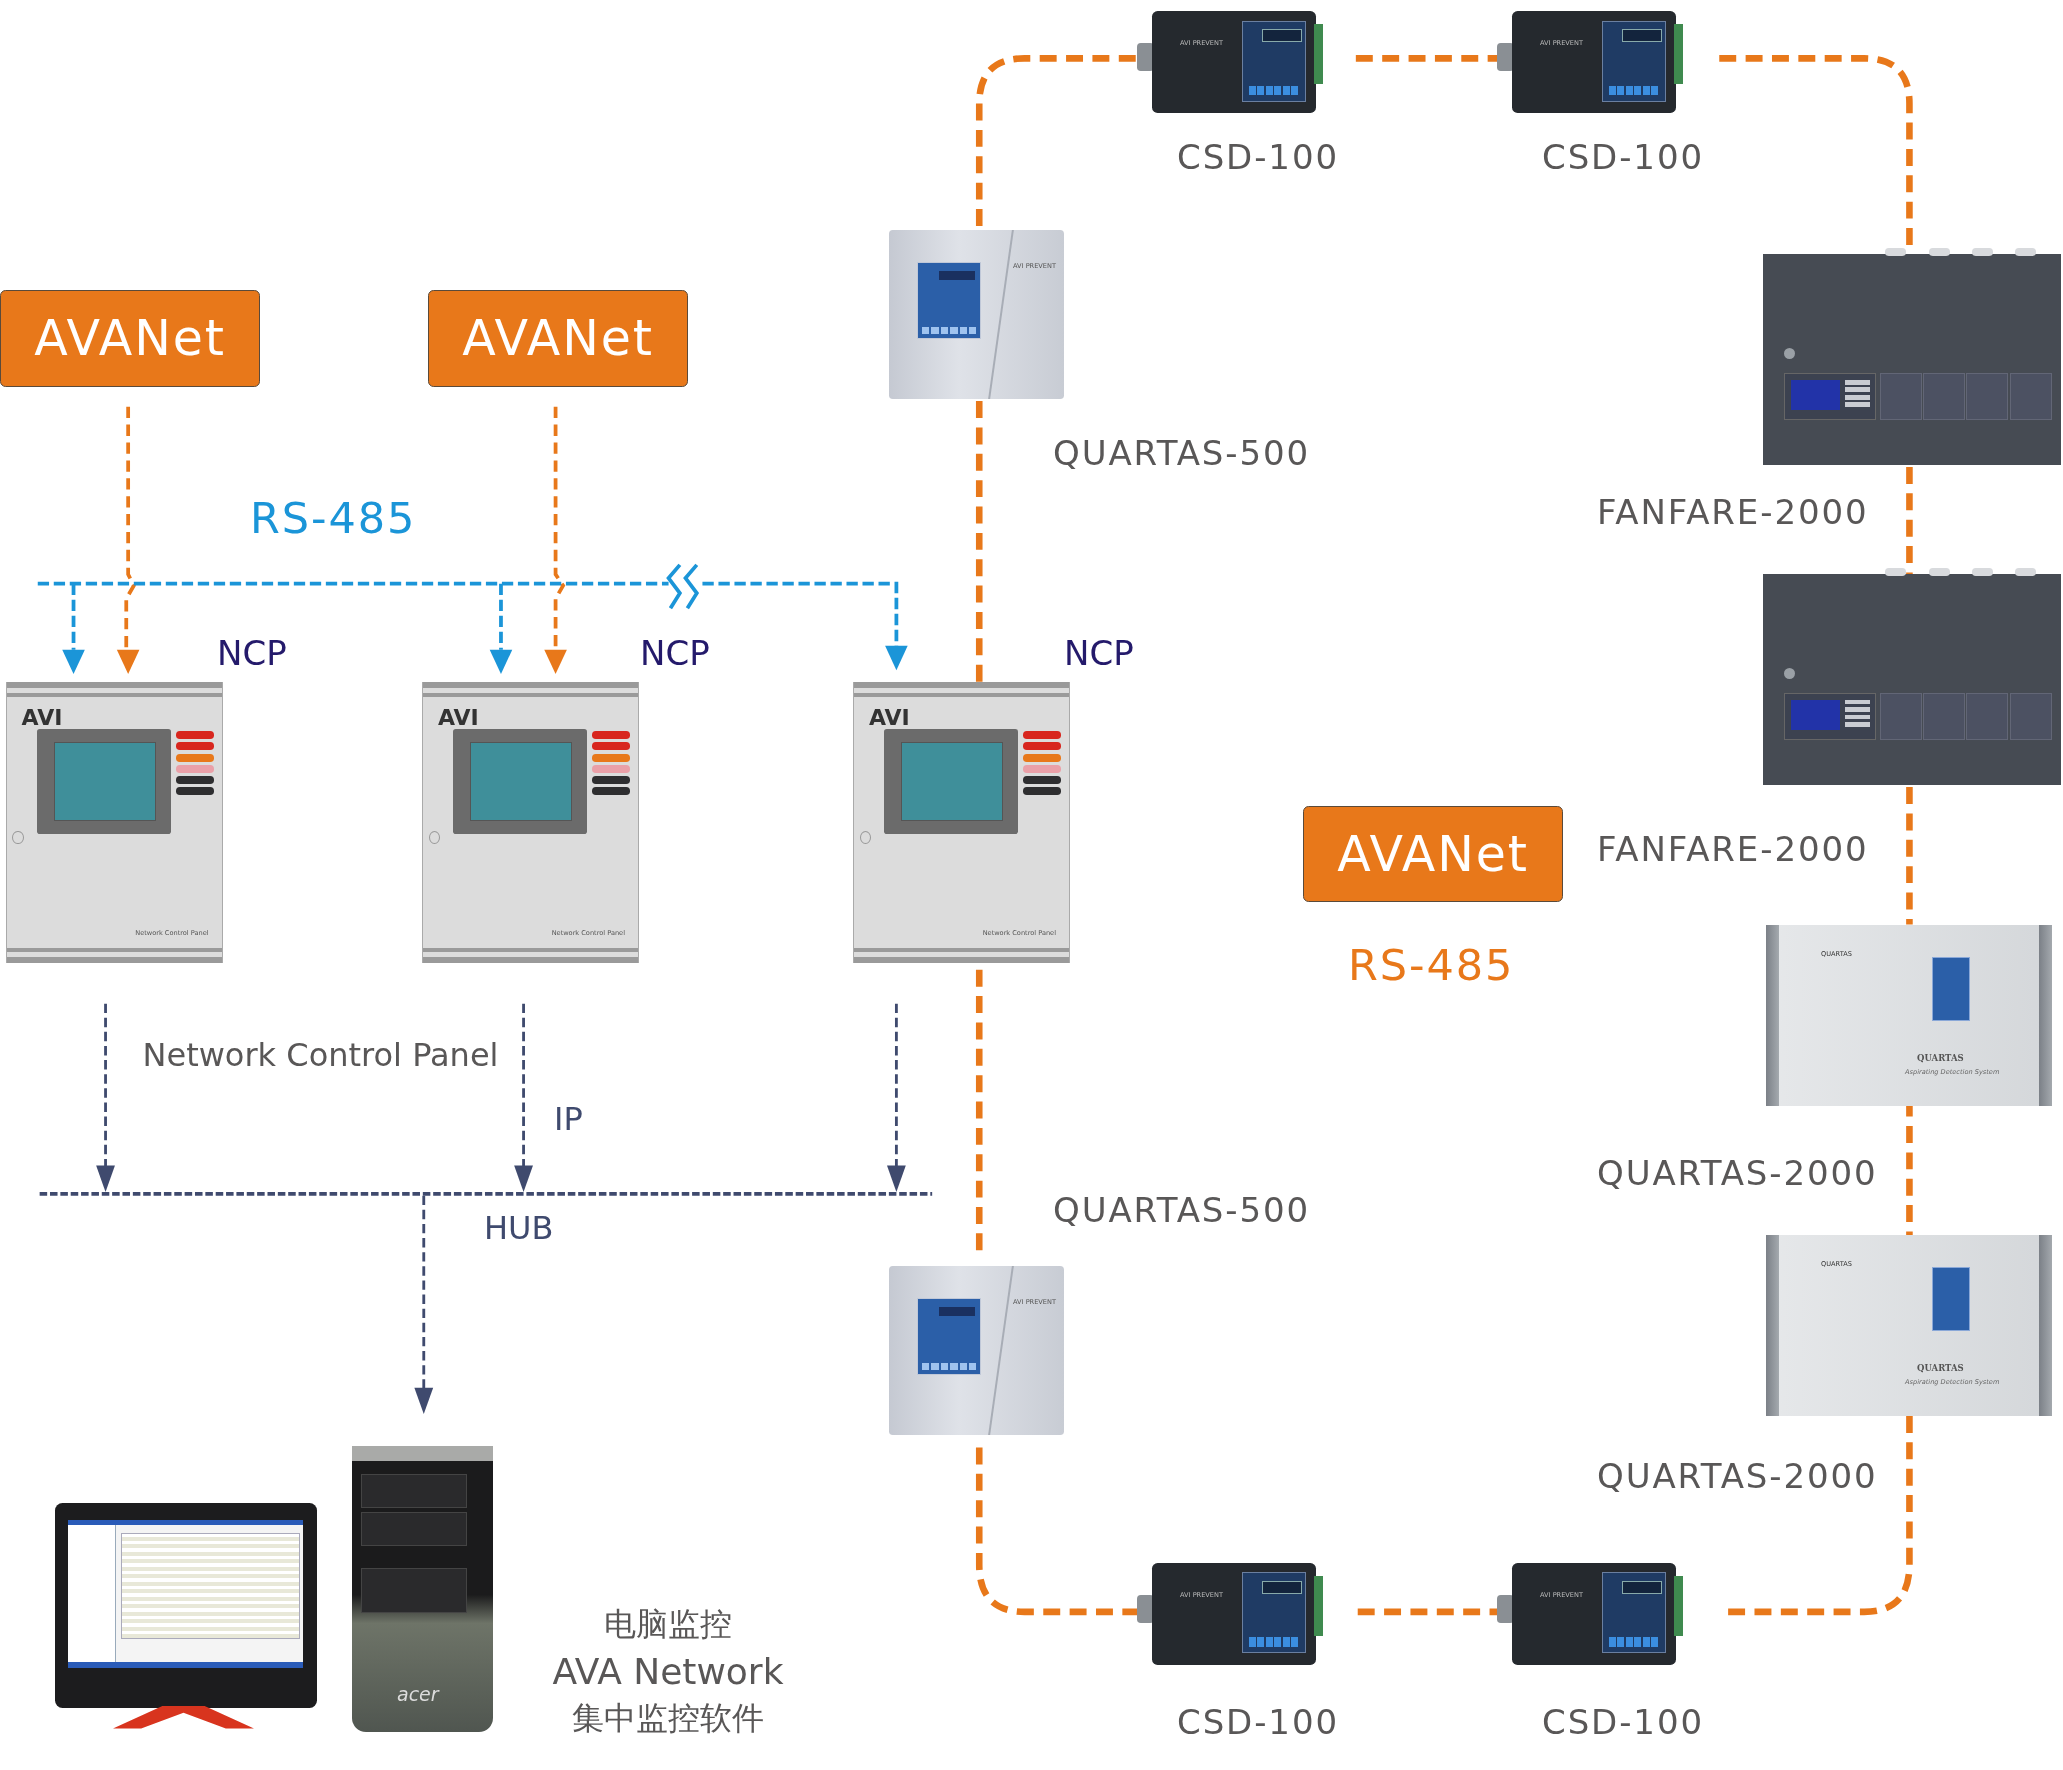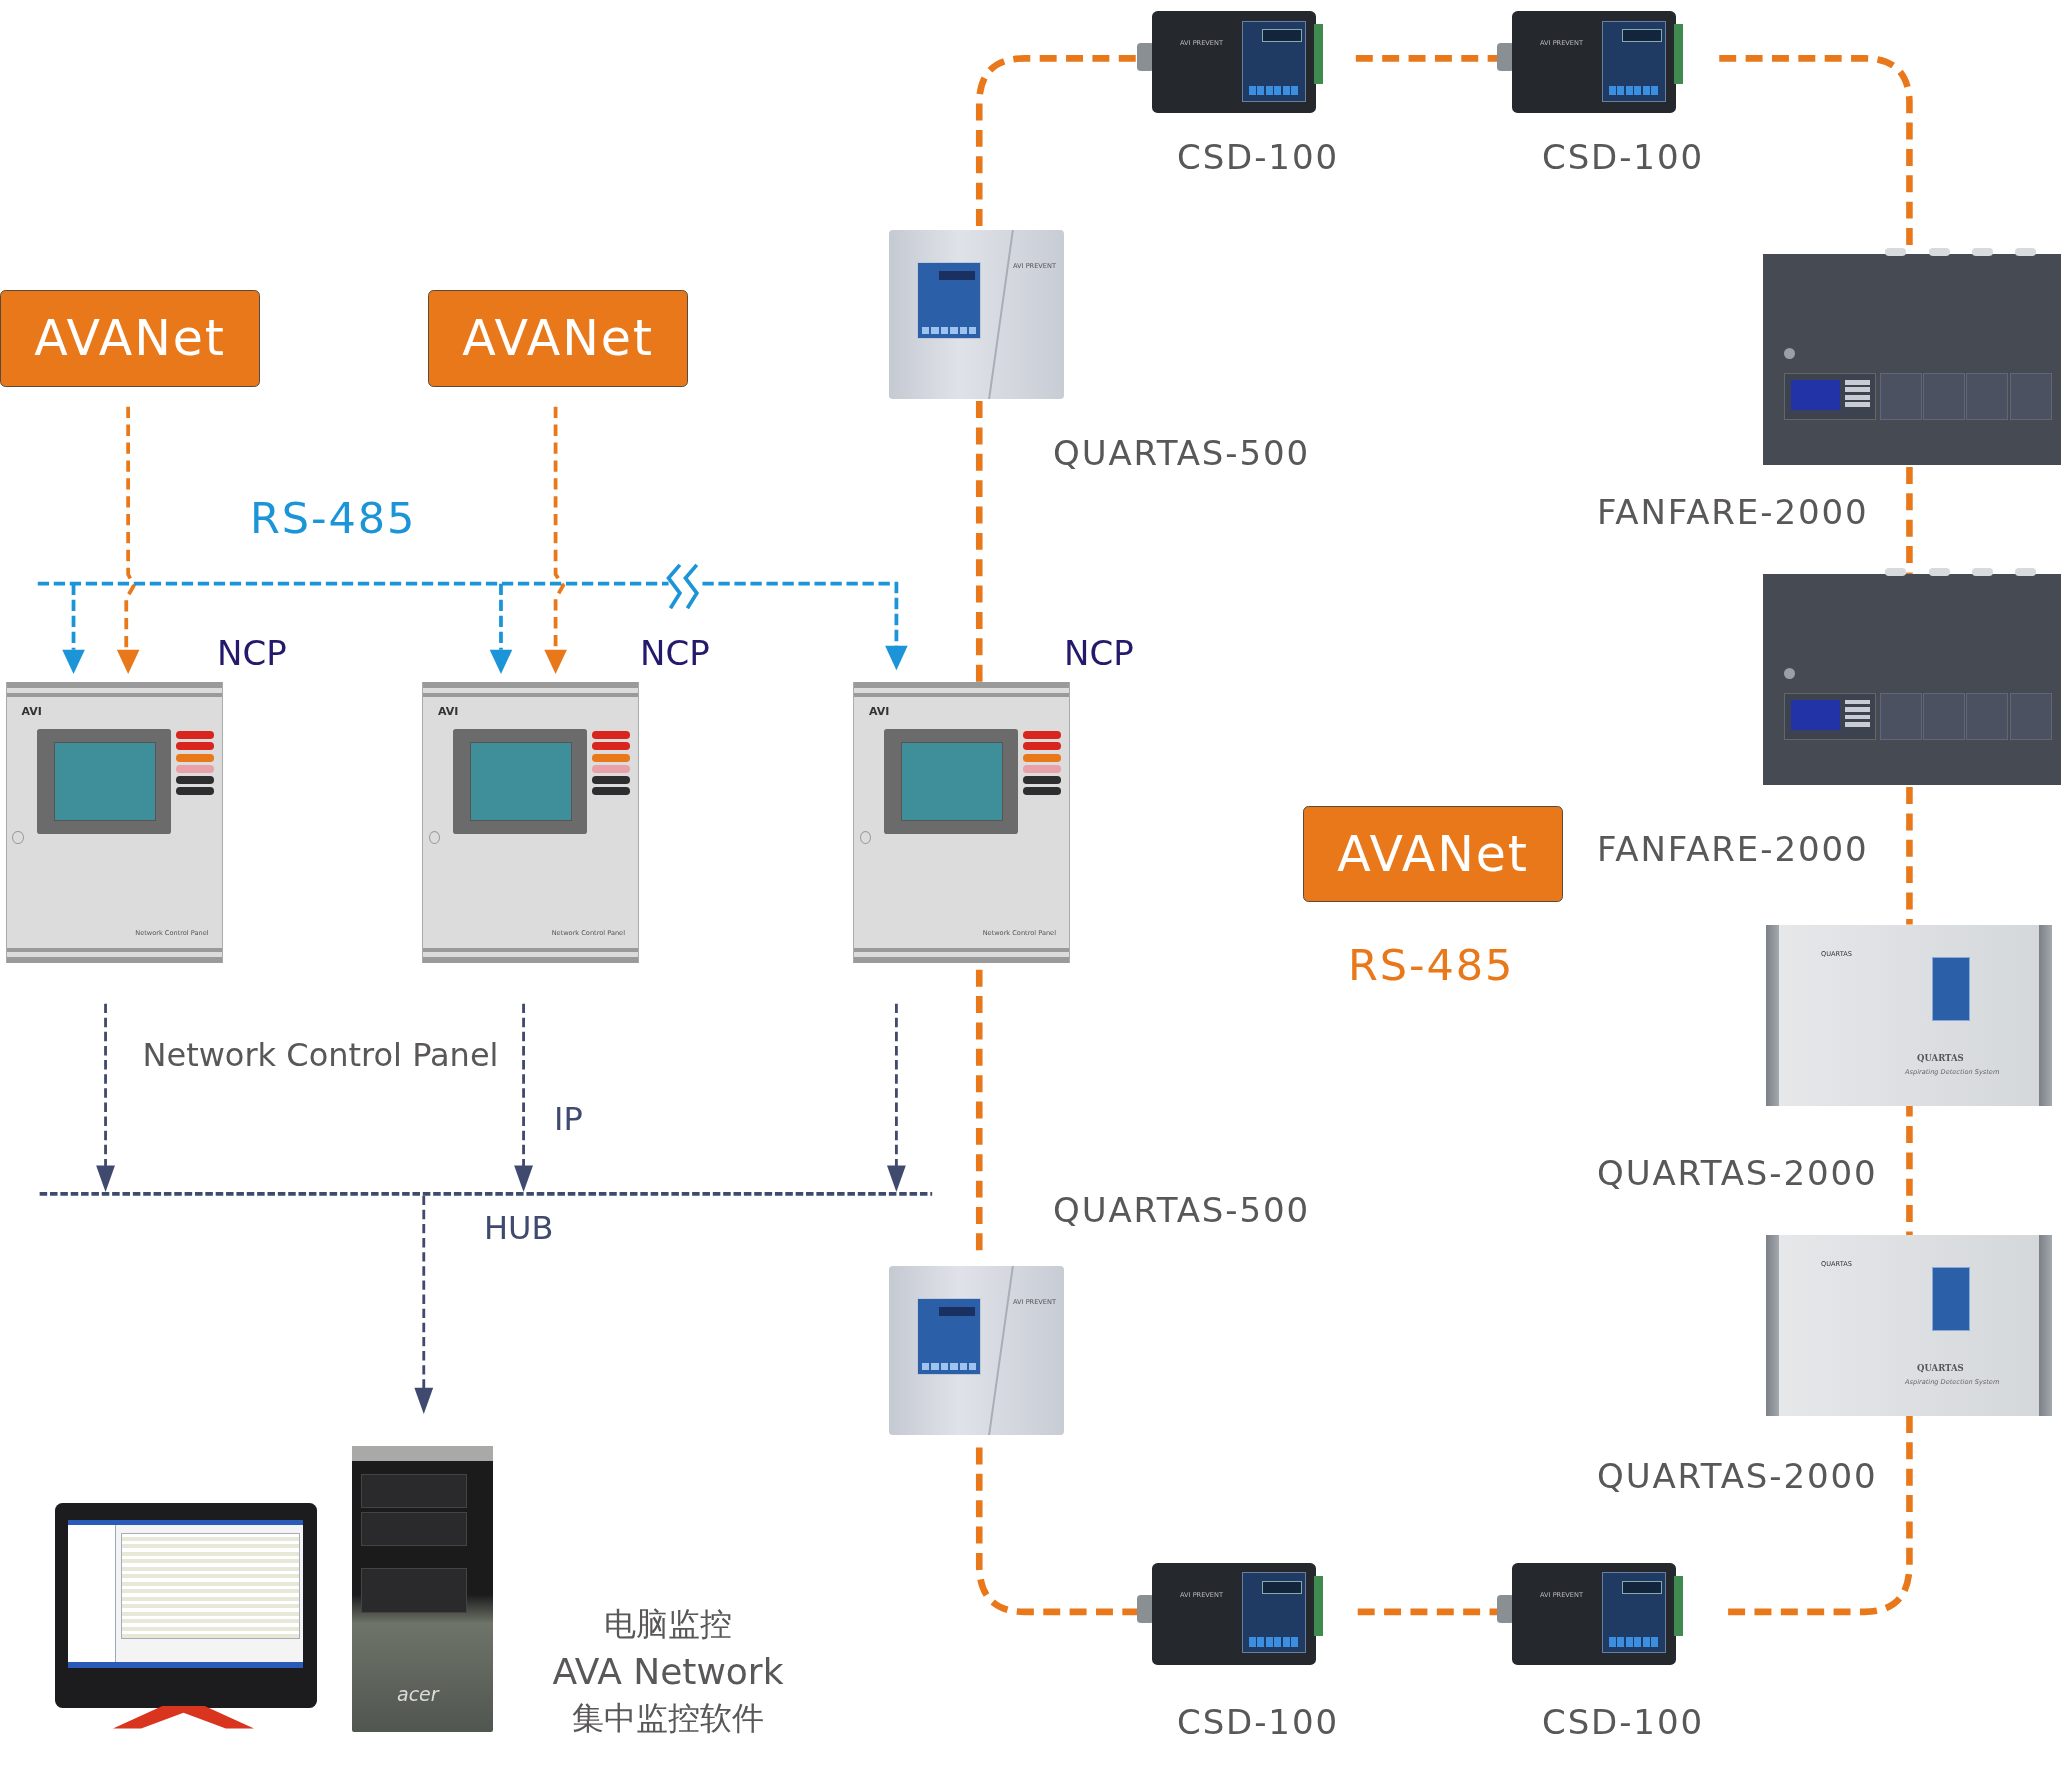--- a/index.html
+++ b/index.html
@@ -16,21 +16,21 @@
   .ncp-label { color: #241a6b; font-size: 34px; }
   .dev-label { color: #595757; font-size: 34px; letter-spacing: 1.9px; white-space: nowrap; }
   .dark-label { color: #3f4a6e; font-size: 32px; }
   .caption { color: #595757; font-size: 32px; text-align: center; line-height: 47px; }
 
   
   .ncp { position: absolute; width: 215px; height: 281px; background: #dcdcdc; border-left: 0.9px solid #aaa; border-right: 0.9px solid #aaa; }
   .ncp .rail { position: absolute; left: 0; right: 0; height: 5.6px; background: #9a9a9a; }
   .ncp .rail.top1 { top: 0; } .ncp .rail.top2 { top: 11.3px; height: 3.8px; }
   .ncp .rail.bot1 { bottom: 11.3px; height: 3.8px; } .ncp .rail.bot2 { bottom: 0; }
-  .ncp .logo { position: absolute; left: 15px; top: 22.6px; font-size: 11px; font-weight: bold; color: #333; }
+  .ncp .logo { position: absolute; left: 15px; top: 22.6px; font-size: 22px; font-weight: bold; color: #333; }
   .ncp .bezel { position: absolute; left: 30px; top: 47px; width: 134px; height: 105px; background: #6b6b6b; border-radius: 2.8px; }
   .ncp .screen { position: absolute; left: 17px; top: 13px; width: 100px; height: 77px; background: #3f8f9a; border: 1.9px solid #555; }
   .ncp .led { position: absolute; left: 169px; width: 38px; height: 7.5px; border-radius: 3.8px; }
   .ncp .knob { position: absolute; left: 5.6px; top: 149px; width: 9.4px; height: 11.3px; border: 0.9px solid #999; border-radius: 50%; }
   .ncp .plate { position: absolute; right: 13px; bottom: 26px; font-size: 6.6px; color: #555; }
 
   
   .csd { position: absolute; width: 179px; height: 102px; }
   .csd .body { position: absolute; left: 15px; top: 0; width: 164px; height: 102px; background: #25292e; border-radius: 5.6px; }
   .csd .conn { position: absolute; left: 0; top: 32px; width: 17px; height: 28px; background: #8a8f94; border-radius: 3.8px; }
@@ -65,21 +65,21 @@
   .q2000 .t2 { position: absolute; left: 139px; top: 143px; font-size: 6.6px; color: #666; font-style: italic; }
   .q2000 .brand { position: absolute; left: 55px; top: 24.5px; font-size: 6.6px; color: #333; }
 
   
   .monitor { position: absolute; left: 55px; top: 1503px; width: 262px; height: 205px; background: #1c1c1e; border-radius: 7.5px; }
   .monitor .scr { position: absolute; left: 13px; top: 17px; width: 235px; height: 143px; background: #f4f4f4; border-top: 5.6px solid #2a5bb8; }
   .monitor .tree { position: absolute; left: 0; top: 0; width: 47px; height: 137px; background: #ffffff; border-right: 0.9px solid #9ab; }
   .monitor .grid { position: absolute; left: 53px; top: 7.5px; width: 177px; height: 104px; background: repeating-linear-gradient(0deg,#e8e8d8 0 3.8px,#ffffff 3.8px 7.5px); border: 0.9px solid #aab; }
   .monitor .taskbar { position: absolute; left: 0; bottom: 0; width: 235px; height: 5.6px; background: #2a5bb8; }
   .stand { position: absolute; left: 113px; top: 1706px; width: 141px; height: 22.6px; background: #d8341e; clip-path: polygon(35% 0,65% 0,100% 100%,80% 100%,50% 30%,20% 100%,0 100%); }
-  .tower { position: absolute; left: 352px; top: 1446px; width: 141px; height: 286px; background: linear-gradient(180deg,#1b1b1c 0%,#1b1b1c 52%,#6e7468 62%,#505650 100%); border-radius: 2px; }
+  .tower { position: absolute; left: 352px; top: 1446px; width: 141px; height: 286px; background: linear-gradient(180deg,#1b1b1c 0%,#1b1b1c 52%,#6e7468 62%,#505650 100%); border-radius: 14px; }
   .tower .top { position: absolute; left: 0; top: 0; width: 141px; height: 15px; background: #a9aaa8; }
   .tower .bay { position: absolute; left: 9.4px; width: 104px; height: 32px; background: #2a2a2c; border: 0.9px solid #444; }
   .tower .acer { position: absolute; left: 45px; top: 237px; font-size: 19px; font-style: italic; color: #dcdcdc; }
 </style>
 </head>
 <body>
 
 <svg class="wires" viewBox="0 0 2191 1880">
 
   <path d="M136 432 V610 L142 622 L134 636 V690" stroke="#e8781a" stroke-width="4" stroke-dasharray="12 7" fill="none"></path>

